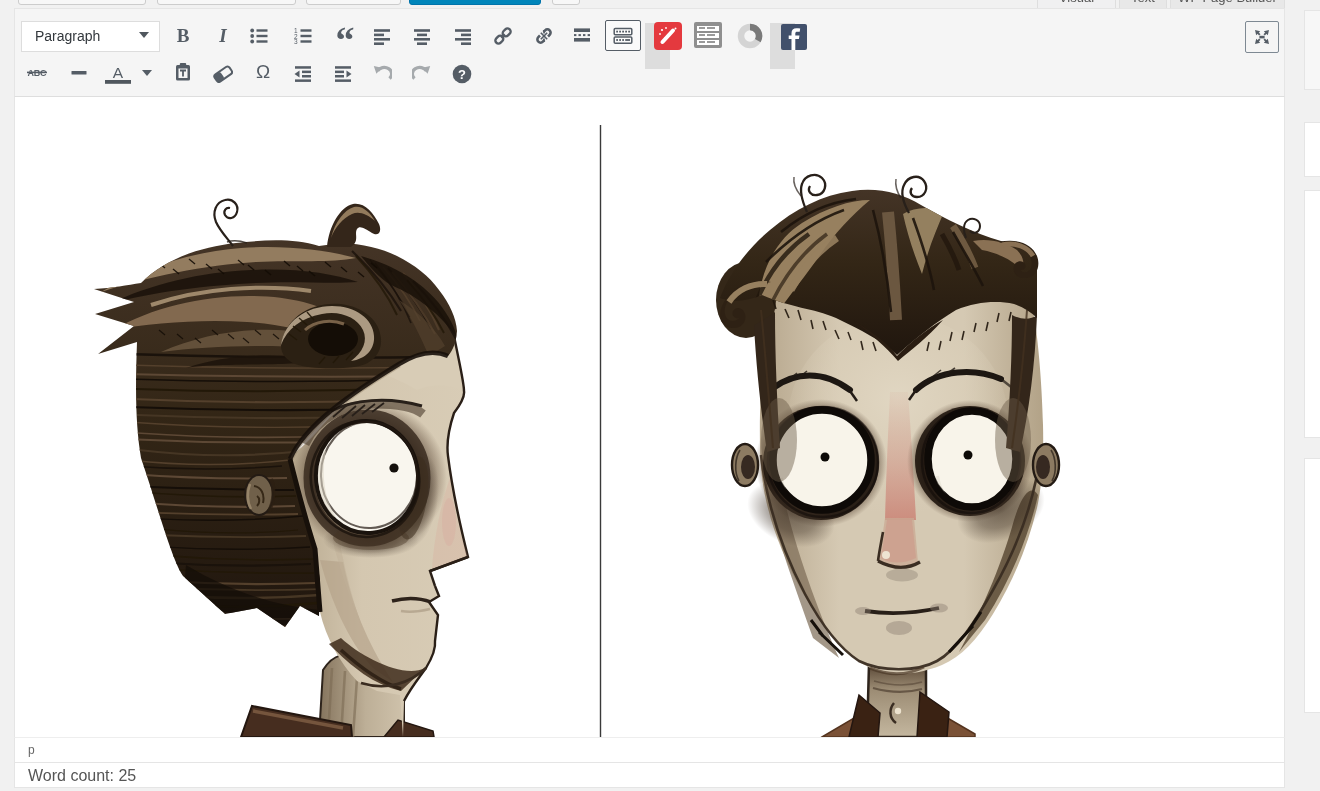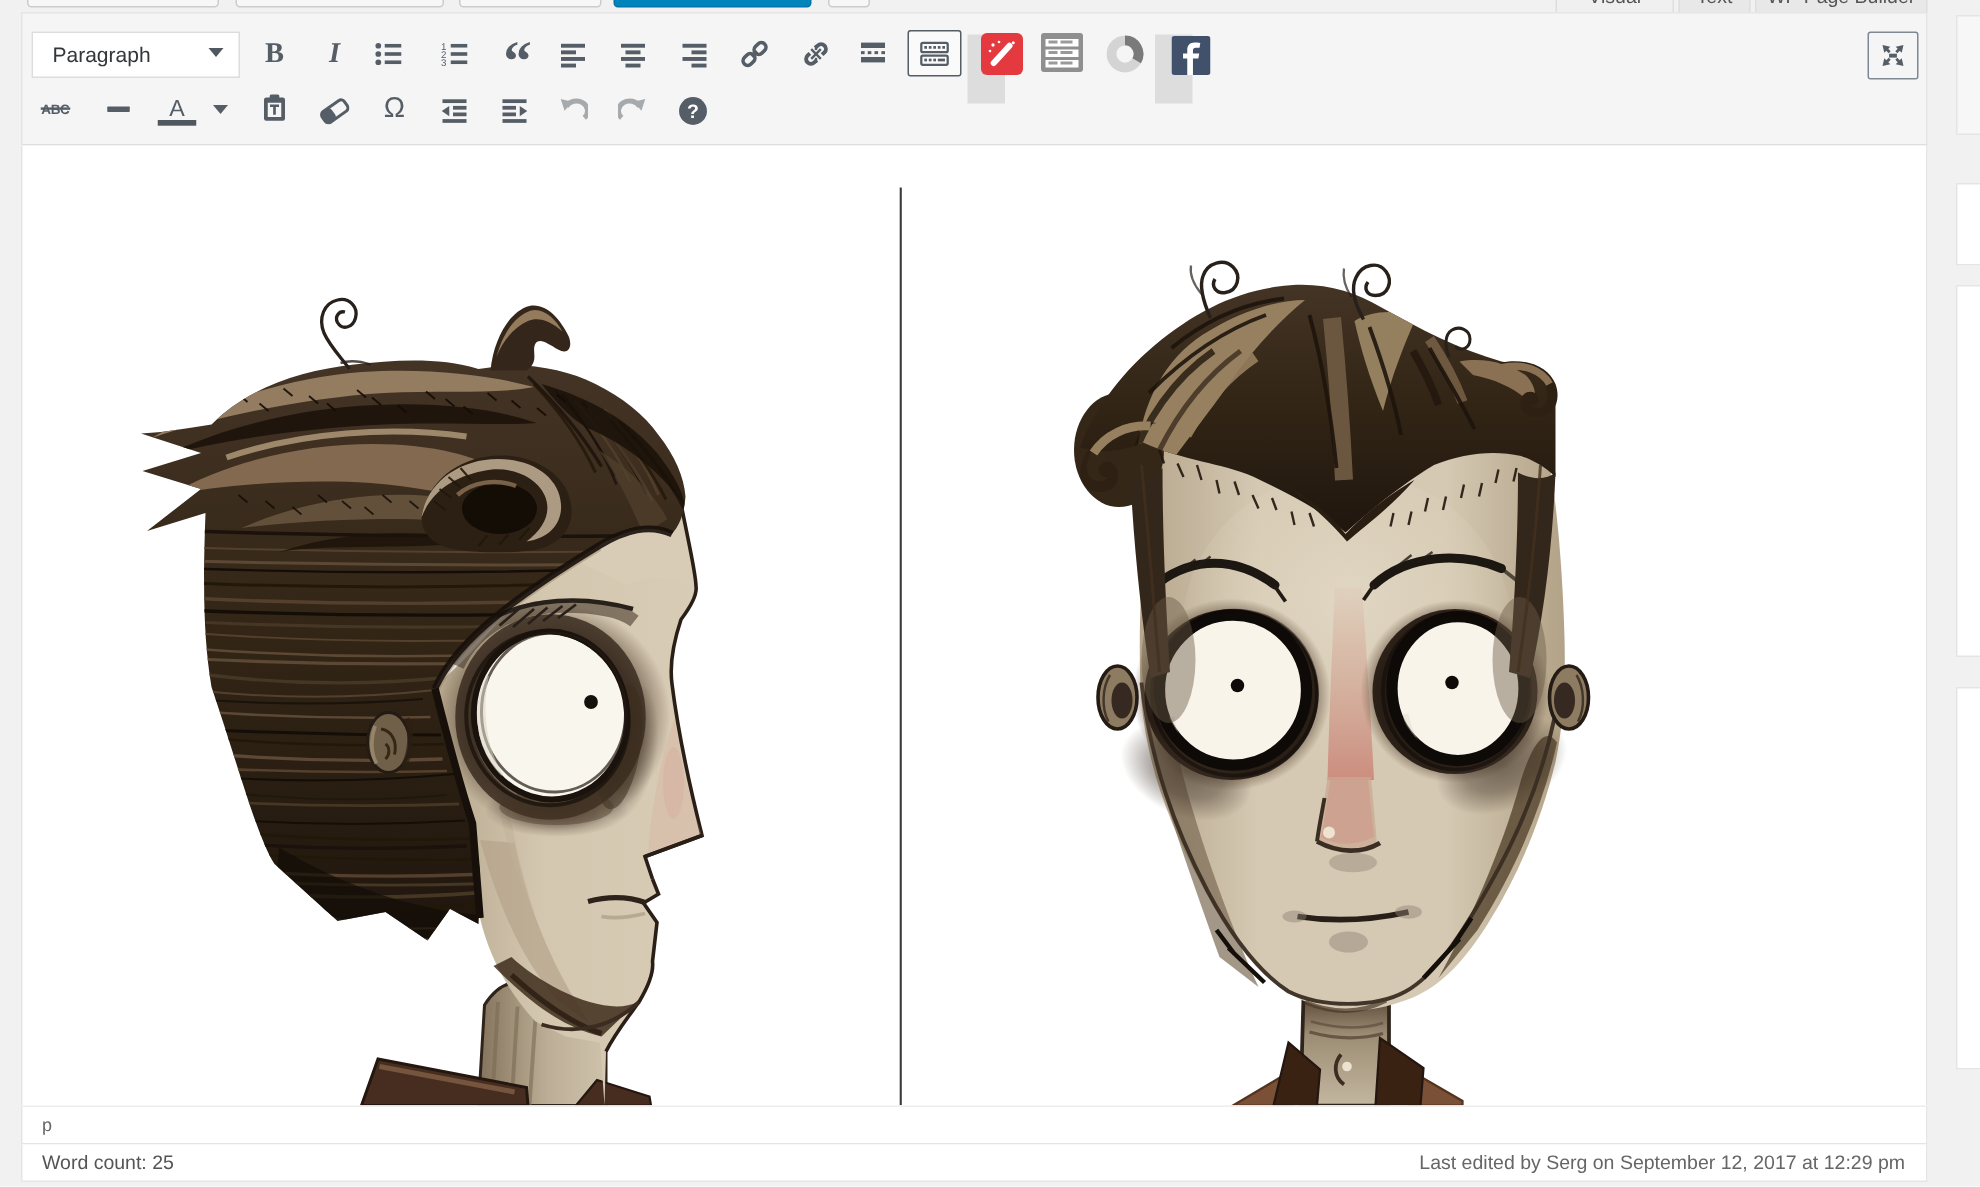--- a/index.html
+++ b/index.html
@@ -7,21 +7,21 @@
   .abs{position:absolute;padding-left:24px;}
   .mbtn{position:absolute;top:-26px;height:31px;background:#f7f7f7;border:1px solid #ccc;border-radius:3px;box-sizing:border-box;}
   .mbtn.blue{background:#0085ba;border-color:#0073aa;}
   .tab{position:absolute;top:-28px;height:36px;background:#e8e8e8;border:1px solid #dedede;border-bottom:none;box-sizing:border-box;color:#555;font-size:13px;text-align:center;line-height:50px;overflow:hidden;}
   #toolbar{position:absolute;left:14px;top:8px;width:1271px;height:89px;background:#f5f5f5;border:1px solid #e5e5e5;border-bottom:1px solid #dedede;box-sizing:border-box;}
   .ico{position:absolute;z-index:3;}
   .ico svg{display:block;}
   .tbtn{position:absolute;z-index:1;}
   #content{position:absolute;left:14px;top:97px;width:1271px;height:640px;background:#fff;border-left:1px solid #e5e5e5;border-right:1px solid #e5e5e5;box-sizing:border-box;overflow:hidden;}
   #pathbar{position:absolute;left:14px;top:737px;width:1271px;height:26px;background:#fff;border:1px solid #e5e5e5;border-top:1px solid #eeeeee;box-sizing:border-box;color:#666;font-size:12px;}
-  #statusbar{position:absolute;left:14px;top:763px;width:1271px;height:25px;background:#fff;border:1px solid #e5e5e5;border-top:none;box-sizing:border-box;color:#666;font-size:13px;}
+  #statusbar{position:absolute;left:14px;top:763px;width:1271px;height:25px;background:#fff;border:1px solid #e5e5e5;border-top:none;box-sizing:border-box;color:#666;font-size:16px;}
   .sbox{position:absolute;left:1304px;width:16px;background:#fff;border:1px solid #e5e5e5;border-right:none;box-sizing:border-box;}
 </style>
 </head>
 <body>
   <div class="mbtn" style="left:18px;width:128px;"></div>
   <div class="mbtn" style="left:157px;width:139px;"></div>
   <div class="mbtn" style="left:306px;width:95px;"></div>
   <div class="mbtn blue" style="left:409px;width:132px;"></div>
   <div class="mbtn" style="left:552px;width:28px;"></div>
   <div class="tab" style="left:1037px;width:79px;background:#f0f0f1;">Visual</div>
@@ -625,19 +625,18 @@
 <path d="M965,238 C962,231 962,223 967,220 C972,217 979,220 979,226 C979,232 973,235 969,231" fill="none" stroke="#28201a" stroke-width="2"></path>
       </g>
     </svg>
   </div>
 
   <div id="pathbar">
     <span style="position:absolute;left:13px;top:5px;">p</span>
   </div>
   <div id="statusbar">
     <span style="position:absolute;left:13px;top:4px;color:#555;">Word count: 25</span>
-    <span style="position:absolute;right:14px;top:4px;color:#666;">Last edited by Serg on September 12, 2017 at 12:29 pm</span>
   </div>
 
   <div class="sbox" style="top:10px;height:80px;background:#f7f7f7;"></div>
   <div class="sbox" style="top:122px;height:55px;"></div>
   <div class="sbox" style="top:190px;height:248px;"></div>
   <div class="sbox" style="top:458px;height:255px;"></div>
 
 </body></html>

